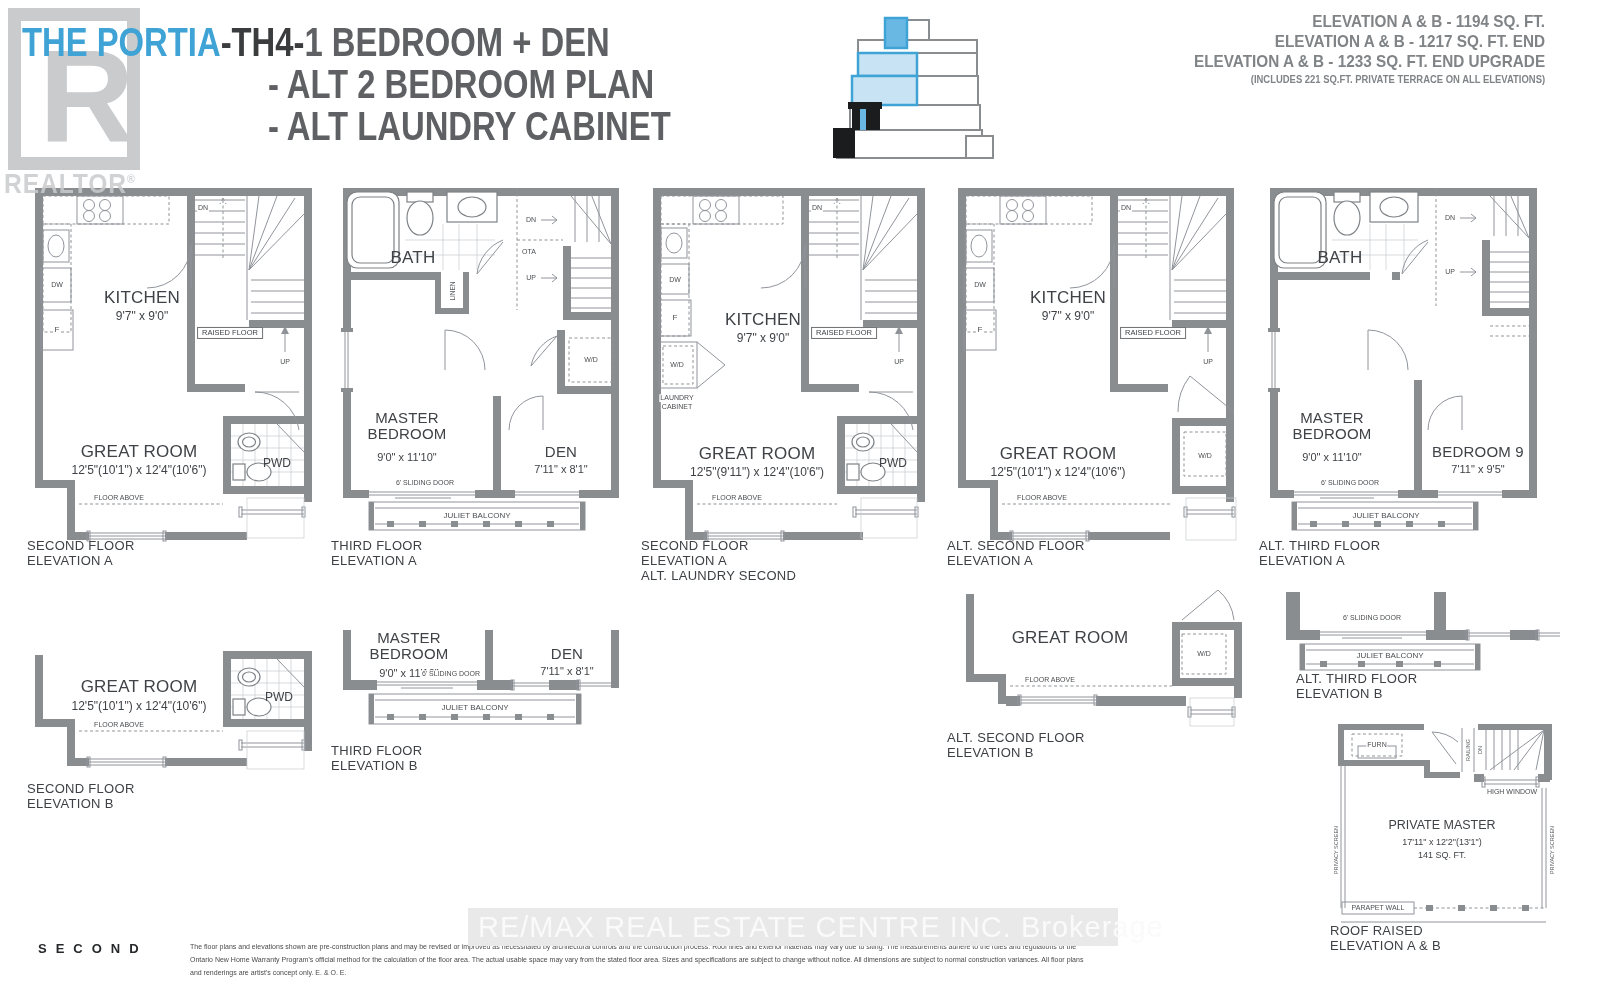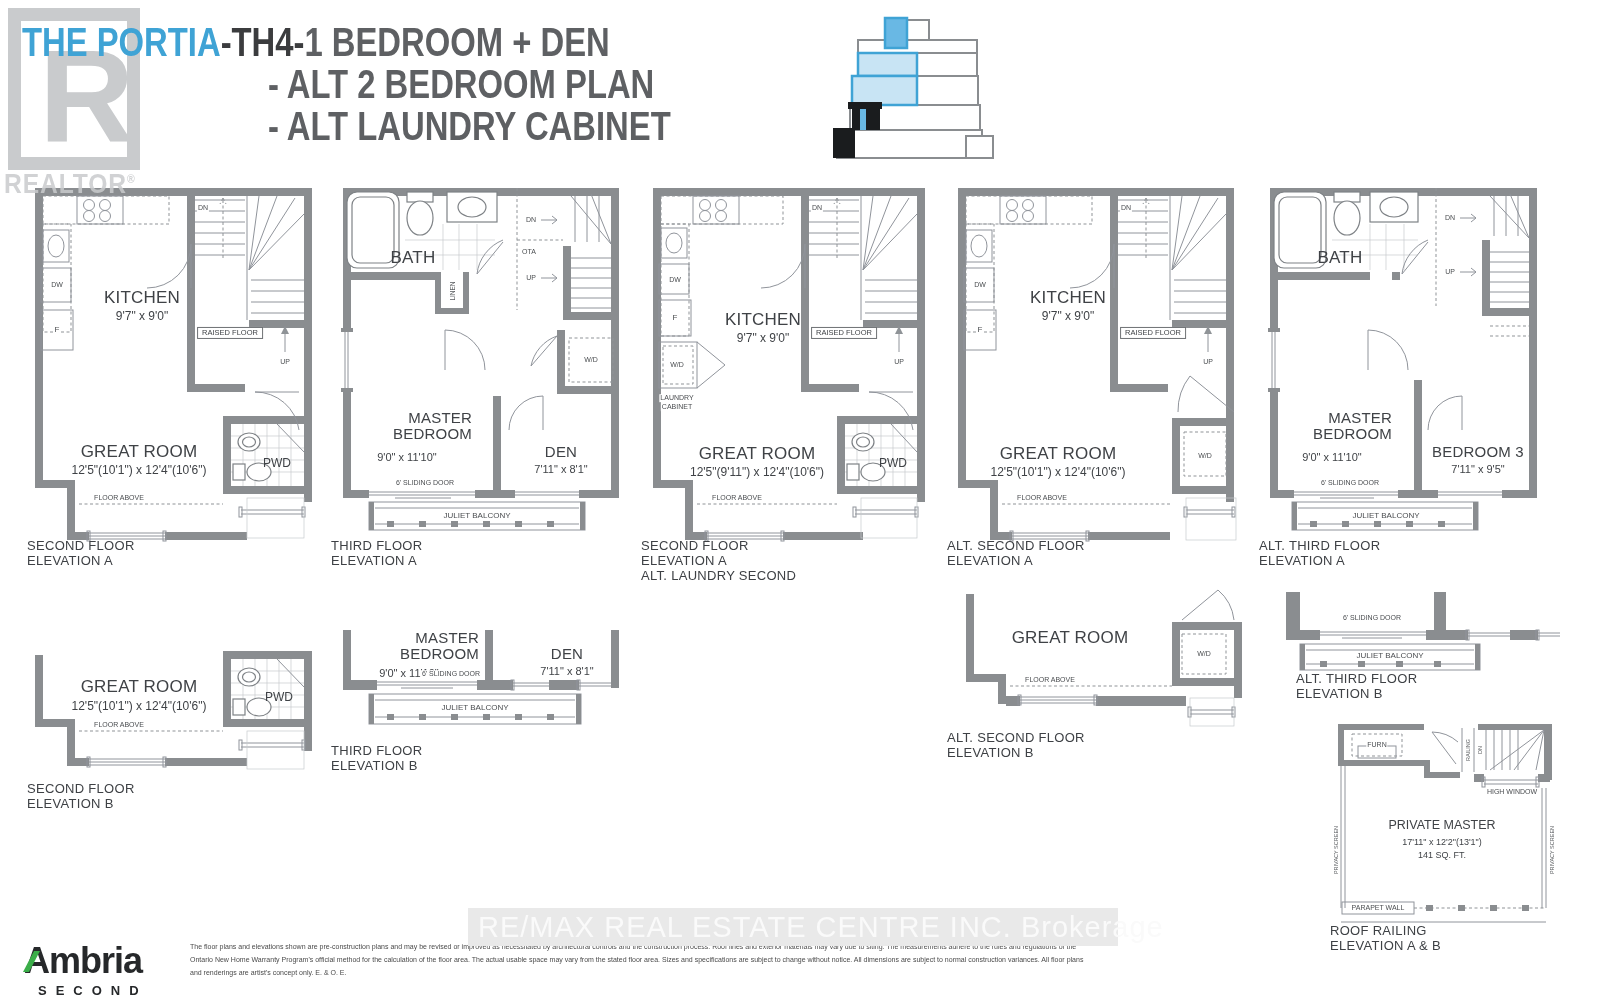--- a/index.html
+++ b/index.html
@@ -3,21 +3,21 @@
 <meta charset="utf-8">
 <style>
   html,body{margin:0;padding:0;background:#fff;}
   #sheet{position:relative;width:1600px;height:1006px;background:#fff;overflow:hidden;
          font-family:"Liberation Sans",sans-serif;color:#3F4246;}
   
   .lbl{position:absolute;transform:translate(-50%,-50%);white-space:nowrap;
        color:#3F4246;text-align:center;line-height:1.08;}
   .vlbl{position:absolute;transform:translate(-50%,-50%) rotate(-90deg);white-space:nowrap;
         color:#5A5D60;text-align:center;}
-  .room{font-size:15px;letter-spacing:.2px;text-align:right;}
+  .room{font-size:15px;letter-spacing:.2px;}
   .room-lg{font-size:17px;letter-spacing:.2px;}
   .dims{font-size:12px;}
   .dims-sm{font-size:11px;}
   .tiny{font-size:8px;color:#4A4D50;background:#fff;padding:0 1px;}
   .micro{font-size:7px;color:#4A4D50;background:#fff;padding:0 1px;}
   .boxed{border:1px solid #6E7174;background:#fff;padding:1px 4px;font-size:7.5px;color:#3F4246;}
   .cap{position:absolute;font-size:13px;line-height:15px;letter-spacing:.3px;color:#3E4145;}
   .plan{position:absolute;}
   .plan svg{position:absolute;left:0;top:0;}
   
@@ -88,20 +88,26 @@
       <g fill="#1A1C1E">
         <rect x="48" y="94" width="34" height="7"></rect>
         <rect x="52" y="101" width="8" height="21"></rect>
         <rect x="66" y="101" width="14" height="21"></rect>
         <rect x="33" y="120" width="22" height="30"></rect>
       </g>
       <rect x="60" y="101" width="6" height="21" fill="#69B8E4"></rect>
     </svg>
   </div>
 
+  <div id="elev-summary">
+    <div class="el">ELEVATION A &amp; B - 1194  SQ. FT.</div>
+    <div class="el">ELEVATION A &amp; B - 1217 SQ. FT. END</div>
+    <div class="el">ELEVATION A &amp; B - 1233 SQ. FT. END UPGRADE</div>
+    <div class="note">(INCLUDES 221 SQ.FT. PRIVATE TERRACE ON ALL ELEVATIONS)</div>
+  </div>
 
   <div class="plan" style="left:27px;top:180px;width:293px;height:365px;">
     <svg width="293" height="365" viewBox="0 0 293 365">
       <g class="w">
         <rect x="8" y="8" width="277" height="8"></rect>
           <rect x="8" y="8" width="8" height="300"></rect>
         <rect x="8" y="300" width="40" height="8"></rect>
           <rect x="40" y="300" width="8" height="60"></rect>
         <rect x="48" y="352" width="14" height="8"></rect>
           <rect x="138" y="352" width="82" height="8"></rect>
@@ -599,21 +605,21 @@
         <rect x="112" y="341" width="7" height="6"></rect>
           <rect x="144" y="341" width="7" height="6"></rect>
         <rect x="176" y="341" width="7" height="6"></rect>
       </g>
     </svg>
     <span class="lbl room-lg" style="left:78px;top:78px;">BATH</span>
     <span class="lbl micro" style="left:188px;top:38px;">DN</span>
     <span class="lbl micro" style="left:188px;top:92px;">UP</span>
     <span class="lbl room" style="left:70px;top:246px;width:120px;white-space:normal;">MASTER BEDROOM</span>
     <span class="lbl dims-sm" style="left:70px;top:278px;">9'0" x 11'10"</span>
-    <span class="lbl room" style="left:216px;top:272px;">BEDROOM 3</span>
+    <span class="lbl room" style="left:216px;top:272px;">BEDROOM 9</span>
     <span class="lbl dims-sm" style="left:216px;top:290px;">7'11" x 9'5"</span>
     <span class="lbl micro" style="left:88px;top:303px;">6' SLIDING DOOR</span>
     <span class="lbl tiny" style="left:124px;top:336px;">JULIET BALCONY</span>
   </div>
   <div class="cap" style="left:1259px;top:538px;">
     <div>ALT. THIRD FLOOR</div>
     <div>ELEVATION A</div>
   </div>
 
   <div class="plan" style="left:27px;top:645px;width:293px;height:135px;">
@@ -858,31 +864,25 @@
     <span class="vlbl" style="left:152px;top:50px;font-size:5.5px;">DN</span>
     <span class="lbl micro" style="left:184px;top:92px;">HIGH WINDOW</span>
     <span class="lbl" style="left:114px;top:126px;font-size:12.5px;">PRIVATE MASTER</span>
     <span class="lbl" style="left:114px;top:143px;font-size:9px;">17'11" x 12'2"(13'1")</span>
     <span class="lbl" style="left:114px;top:156px;font-size:9px;">141 SQ. FT.</span>
     <span class="vlbl" style="left:8px;top:150px;font-size:5.5px;">PRIVACY SCREEN</span>
     <span class="vlbl" style="left:224px;top:150px;font-size:5.5px;">PRIVACY SCREEN</span>
     <span class="lbl micro" style="left:50px;top:208px;">PARAPET WALL</span>
   </div>
   <div class="cap" style="left:1330px;top:923px;">
-    <div>ROOF RAILING</div>
+    <div>ROOF RAISED</div>
     <div>ELEVATION A &amp; B</div>
   </div>
 
   <div id="ambria">
-    <div id="ambria-name">
-      <svg id="ambria-swoosh" viewBox="0 0 26 22">
-        <polygon points="1,22 12,1 18,1 7,22" fill="#3BAE49"></polygon>
-      </svg>
-      <span>Ambria</span>
-    </div>
     <div id="ambria-sub">SECOND</div>
   </div>
   <div id="disclaimer">
     <div>The floor plans and elevations shown are pre-construction plans and may be revised or improved as necessitated by architectural controls and the construction process. Roof lines and exterior materials may vary due to siting. The measurements adhere to the rules and regulations of the</div>
     <div>Ontario New Home Warranty Program's official method for the calculation of the floor area. The actual usable space may vary from the stated floor area. Sizes and specifications are subject to change without notice. All dimensions are subject to normal construction variances. All floor plans</div>
     <div>and renderings are artist's concept only. E. &amp; O. E.</div>
   </div>
 
   <div id="wm-band">
     <div id="wm-text">RE/MAX REAL ESTATE CENTRE INC.  Brokerage</div>

